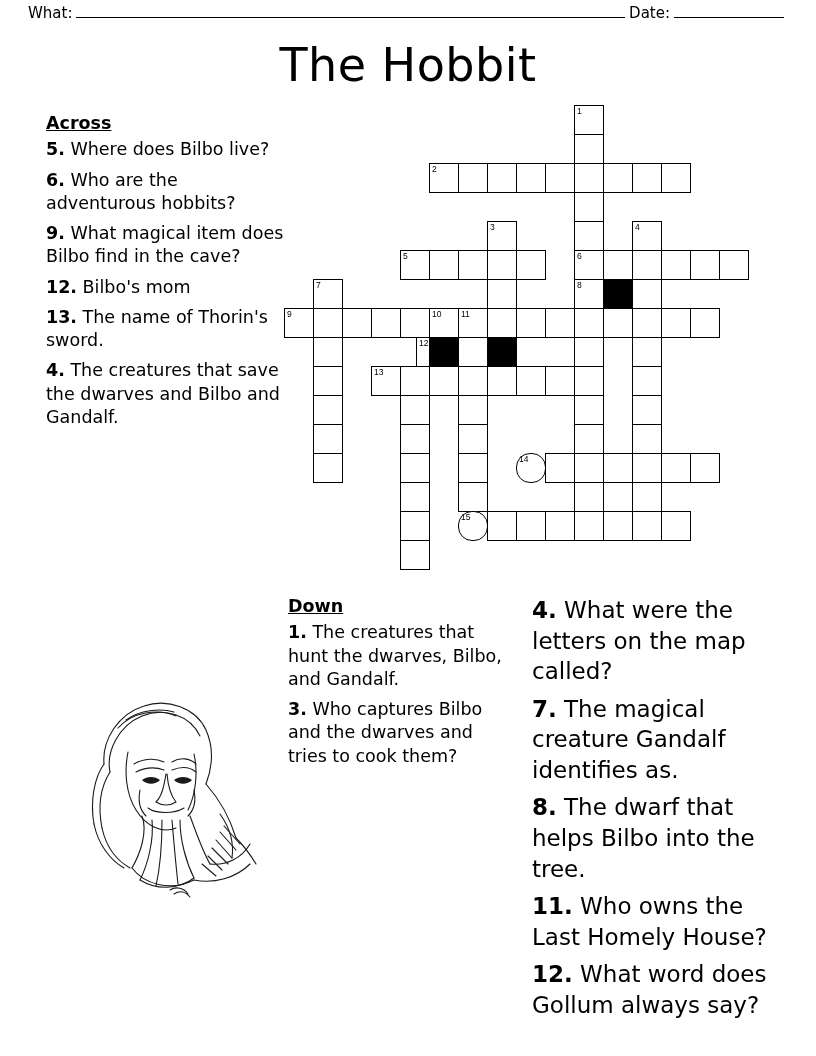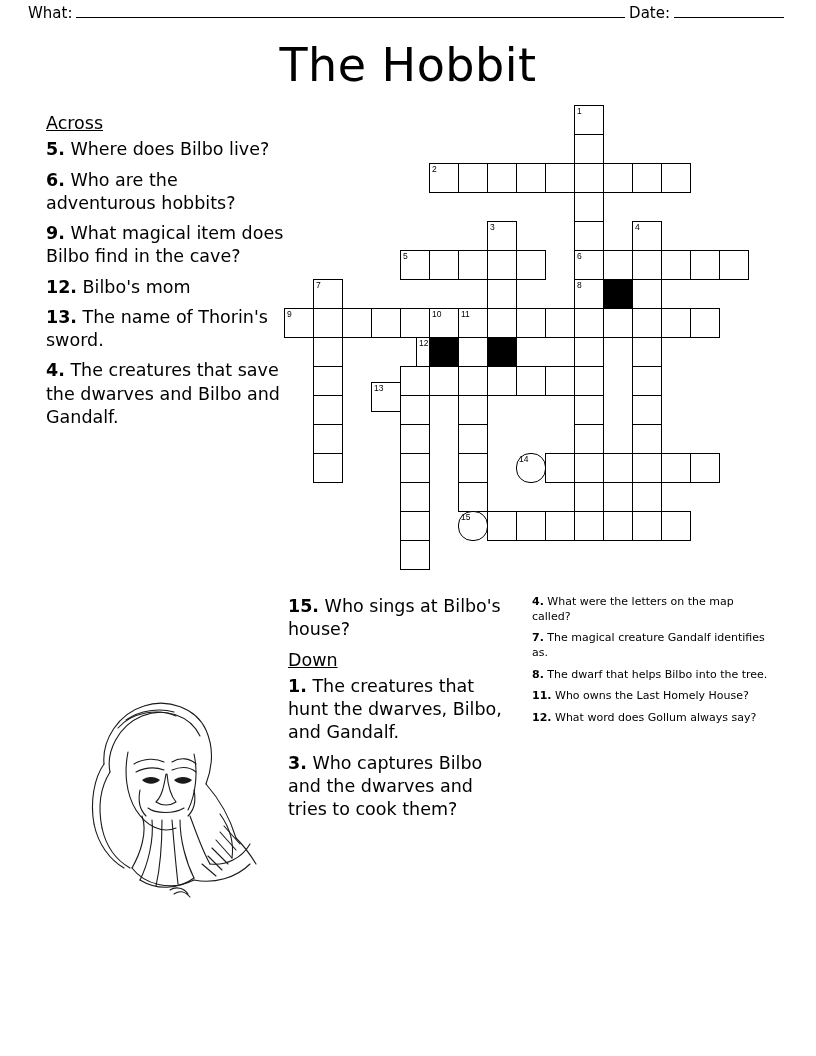--- a/index.html
+++ b/index.html
@@ -50,21 +50,21 @@
   
   .clue-col-left {
     position: absolute;
     top: 112px;
     left: 46px;
     width: 240px;
     font-size: 17.5px;
     line-height: 1.33;
   }
   .clue-heading {
-    font-weight: normal;
+    font-weight: bold;
     text-decoration: underline;
     margin-bottom: 3px;
   }
   .clue {
     margin-bottom: 7px;
   }
   .clue .num { font-weight: bold; }
 
   .clue-col-mid {
     position: absolute;
@@ -72,21 +72,21 @@
     left: 288px;
     width: 228px;
     font-size: 17.5px;
     line-height: 1.33;
   }
   .clue-col-right {
     position: absolute;
     top: 595px;
     left: 532px;
     width: 240px;
-    font-size: 11px;
+    font-size: 23px;
     line-height: 1.33;
   }
 
   
   #grid-layer {
     position: absolute;
     top: 105px;
     left: 284px;
     width: 500px;
     height: 470px;
@@ -154,24 +154,20 @@
     <span class="num">13.</span>
     <span>The name of Thorin's sword.</span>
   </div>
   <div class="clue">
     <span class="num">4.</span>
     <span>The creatures that save the dwarves and Bilbo and Gandalf.</span>
   </div>
 </div>
 
 <div class="clue-col-mid">
-  <div class="clue">
-    <span class="num">15.</span>
-    <span>Who sings at Bilbo's house?</span>
-  </div>
   <div class="clue-heading">Down</div>
   <div class="clue">
     <span class="num">1.</span>
     <span>The creatures that hunt the dwarves, Bilbo, and Gandalf.</span>
   </div>
   <div class="clue">
     <span class="num">3.</span>
     <span>Who captures Bilbo and the dwarves and tries to cook them?</span>
   </div>
 </div>
@@ -271,21 +267,21 @@
     <div class="cell" style="left: 29px; top: 232px;"></div>
     <div class="cell" style="left: 132px; top: 232px;">
       <span class="cnum">12</span>
     </div>
     <div class="cell black" style="left: 145px; top: 232px;"></div>
     <div class="cell" style="left: 174px; top: 232px;"></div>
     <div class="cell black" style="left: 203px; top: 232px;"></div>
     <div class="cell" style="left: 290px; top: 232px;"></div>
     <div class="cell" style="left: 348px; top: 232px;"></div>
     <div class="cell" style="left: 29px; top: 261px;"></div>
-    <div class="cell" style="left: 87px; top: 277px;">
+    <div class="cell" style="left: 87px; top: 261px;">
       <span class="cnum">13</span>
     </div>
     <div class="cell" style="left: 116px; top: 261px;"></div>
     <div class="cell" style="left: 145px; top: 261px;"></div>
     <div class="cell" style="left: 174px; top: 261px;"></div>
     <div class="cell" style="left: 203px; top: 261px;"></div>
     <div class="cell" style="left: 232px; top: 261px;"></div>
     <div class="cell" style="left: 261px; top: 261px;"></div>
     <div class="cell" style="left: 290px; top: 261px;"></div>
     <div class="cell" style="left: 348px; top: 261px;"></div>

